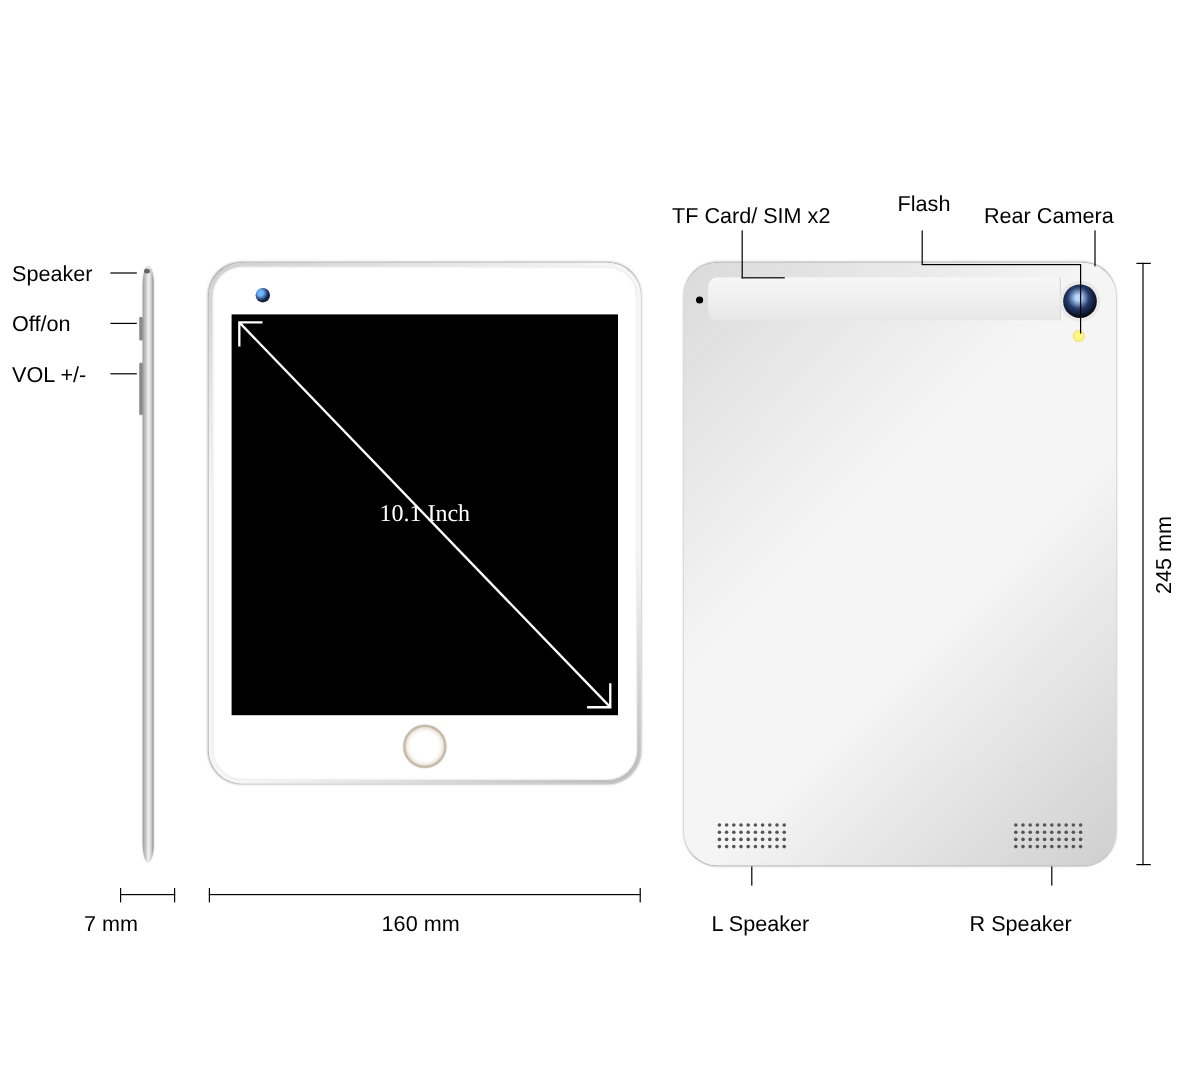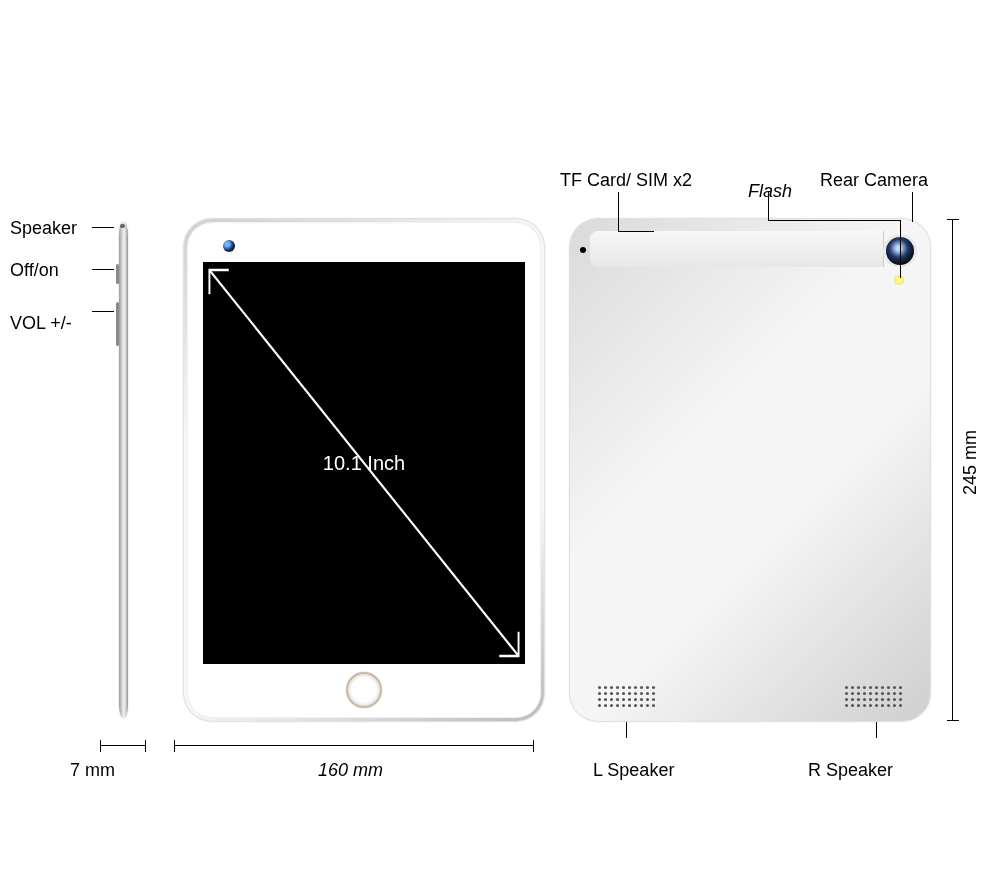--- a/index.html
+++ b/index.html
@@ -41,26 +41,27 @@
     position: absolute; left: 116px; top: 302px;
     width: 3px; height: 44px; background: #8a8a8a; border-radius: 2px;
   }
 
   
   .tick { position: absolute; background: #000; height: 1px; }
 
   
   .tablet-front {
     position: absolute;
-    left: 184px; top: 219px;
-    width: 360px; height: 502px;
+    left: 174px; top: 219px;
+    width: 360px; height: 434px;
     border-radius: 28px;
     background: linear-gradient(150deg,#cfcfcf,#f6f6f6 30%,#f6f6f6 70%,#bababa);
     padding: 3px;
     box-shadow: 0 0 2px #888;
+    font-family: Liberation Serif, serif;
   }
   .tablet-front-inner {
     width: 100%; height: 100%;
     background: #fff;
     border-radius: 25px;
     position: relative;
     box-shadow: inset 0 0 2px #ccc;
   }
   .front-camera {
     position: absolute; left: 36px; top: 18px;
@@ -160,21 +161,21 @@
   <div class="side-headset"></div>
   <div class="side-power"></div>
   <div class="side-vol"></div>
 
   <div class="label" style="left:10px; top:218px;">Speaker</div>
   <div class="tick" style="left:92px; top:227px; width:22px;"></div>
 
   <div class="label" style="left:10px; top:260px;">Off/on</div>
   <div class="tick" style="left:92px; top:269px; width:22px;"></div>
 
-  <div class="label" style="left:10px; top:313px;">VOL +/-</div>
+  <div class="label" style="left:10px; top:302px;">VOL +/-</div>
   <div class="tick" style="left:92px; top:311px; width:22px;"></div>
 
   <div class="tablet-front">
     <div class="tablet-front-inner">
       <div class="front-camera"></div>
       <div class="screen">
         <svg class="diagonal" viewBox="0 0 100 100" preserveAspectRatio="none">
           <line x1="2" y1="2" x2="98" y2="98" stroke="#fff" stroke-width="0.6"></line>
           <polyline points="2,8 2,2 8,2" stroke="#fff" stroke-width="0.6" fill="none"></polyline>
           <polyline points="92,98 98,98 98,92" stroke="#fff" stroke-width="0.6" fill="none"></polyline>
@@ -272,36 +273,36 @@
         <span></span>
         <span></span>
         <span></span>
         <span></span>
       </div>
   </div>
 
   <div class="label" style="left:560px; top:170px;">TF Card/ SIM x2</div>
   <div class="vlead bent" style="left:618px; top:192px; height:40px;"></div>
 
-  <div class="label" style="left:748px; top:181px;font-style:italic;">Flash</div>
+  <div class="label" style="left:748px; top:160px;">Flash</div>
   <div class="vlead" style="left:768px; top:192px; height:28px;"></div>
   <div class="tick" style="left:768px; top:220px; width:132px;"></div>
   <div class="vlead" style="left:900px; top:220px; height:58px;"></div>
 
   <div class="label" style="left:820px; top:170px;">Rear Camera</div>
   <div class="vlead" style="left:912px; top:192px; height:30px;"></div>
 
   <div class="btick" style="left:626px; top:722px;"></div>
   <div class="label" style="left:593px; top:760px;">L Speaker</div>
 
   <div class="btick" style="left:876px; top:722px;"></div>
   <div class="label" style="left:808px; top:760px;">R Speaker</div>
 
   <div class="dim-h" style="left:100px; top:745px; width:46px;"></div>
   <div class="label" style="left:70px; top:760px;">7 mm</div>
 
   <div class="dim-h" style="left:174px; top:745px; width:360px;"></div>
-  <div class="label" style="left:318px; top:760px;font-style:italic;">160 mm</div>
+  <div class="label" style="left:318px; top:760px;">160 mm</div>
 
   <div class="dim-v" style="left:952px; top:219px; height:502px;"></div>
   <div class="label rot" style="left:960px; top:430px;">245 mm</div>
 
 </div>
 
 </body></html>

